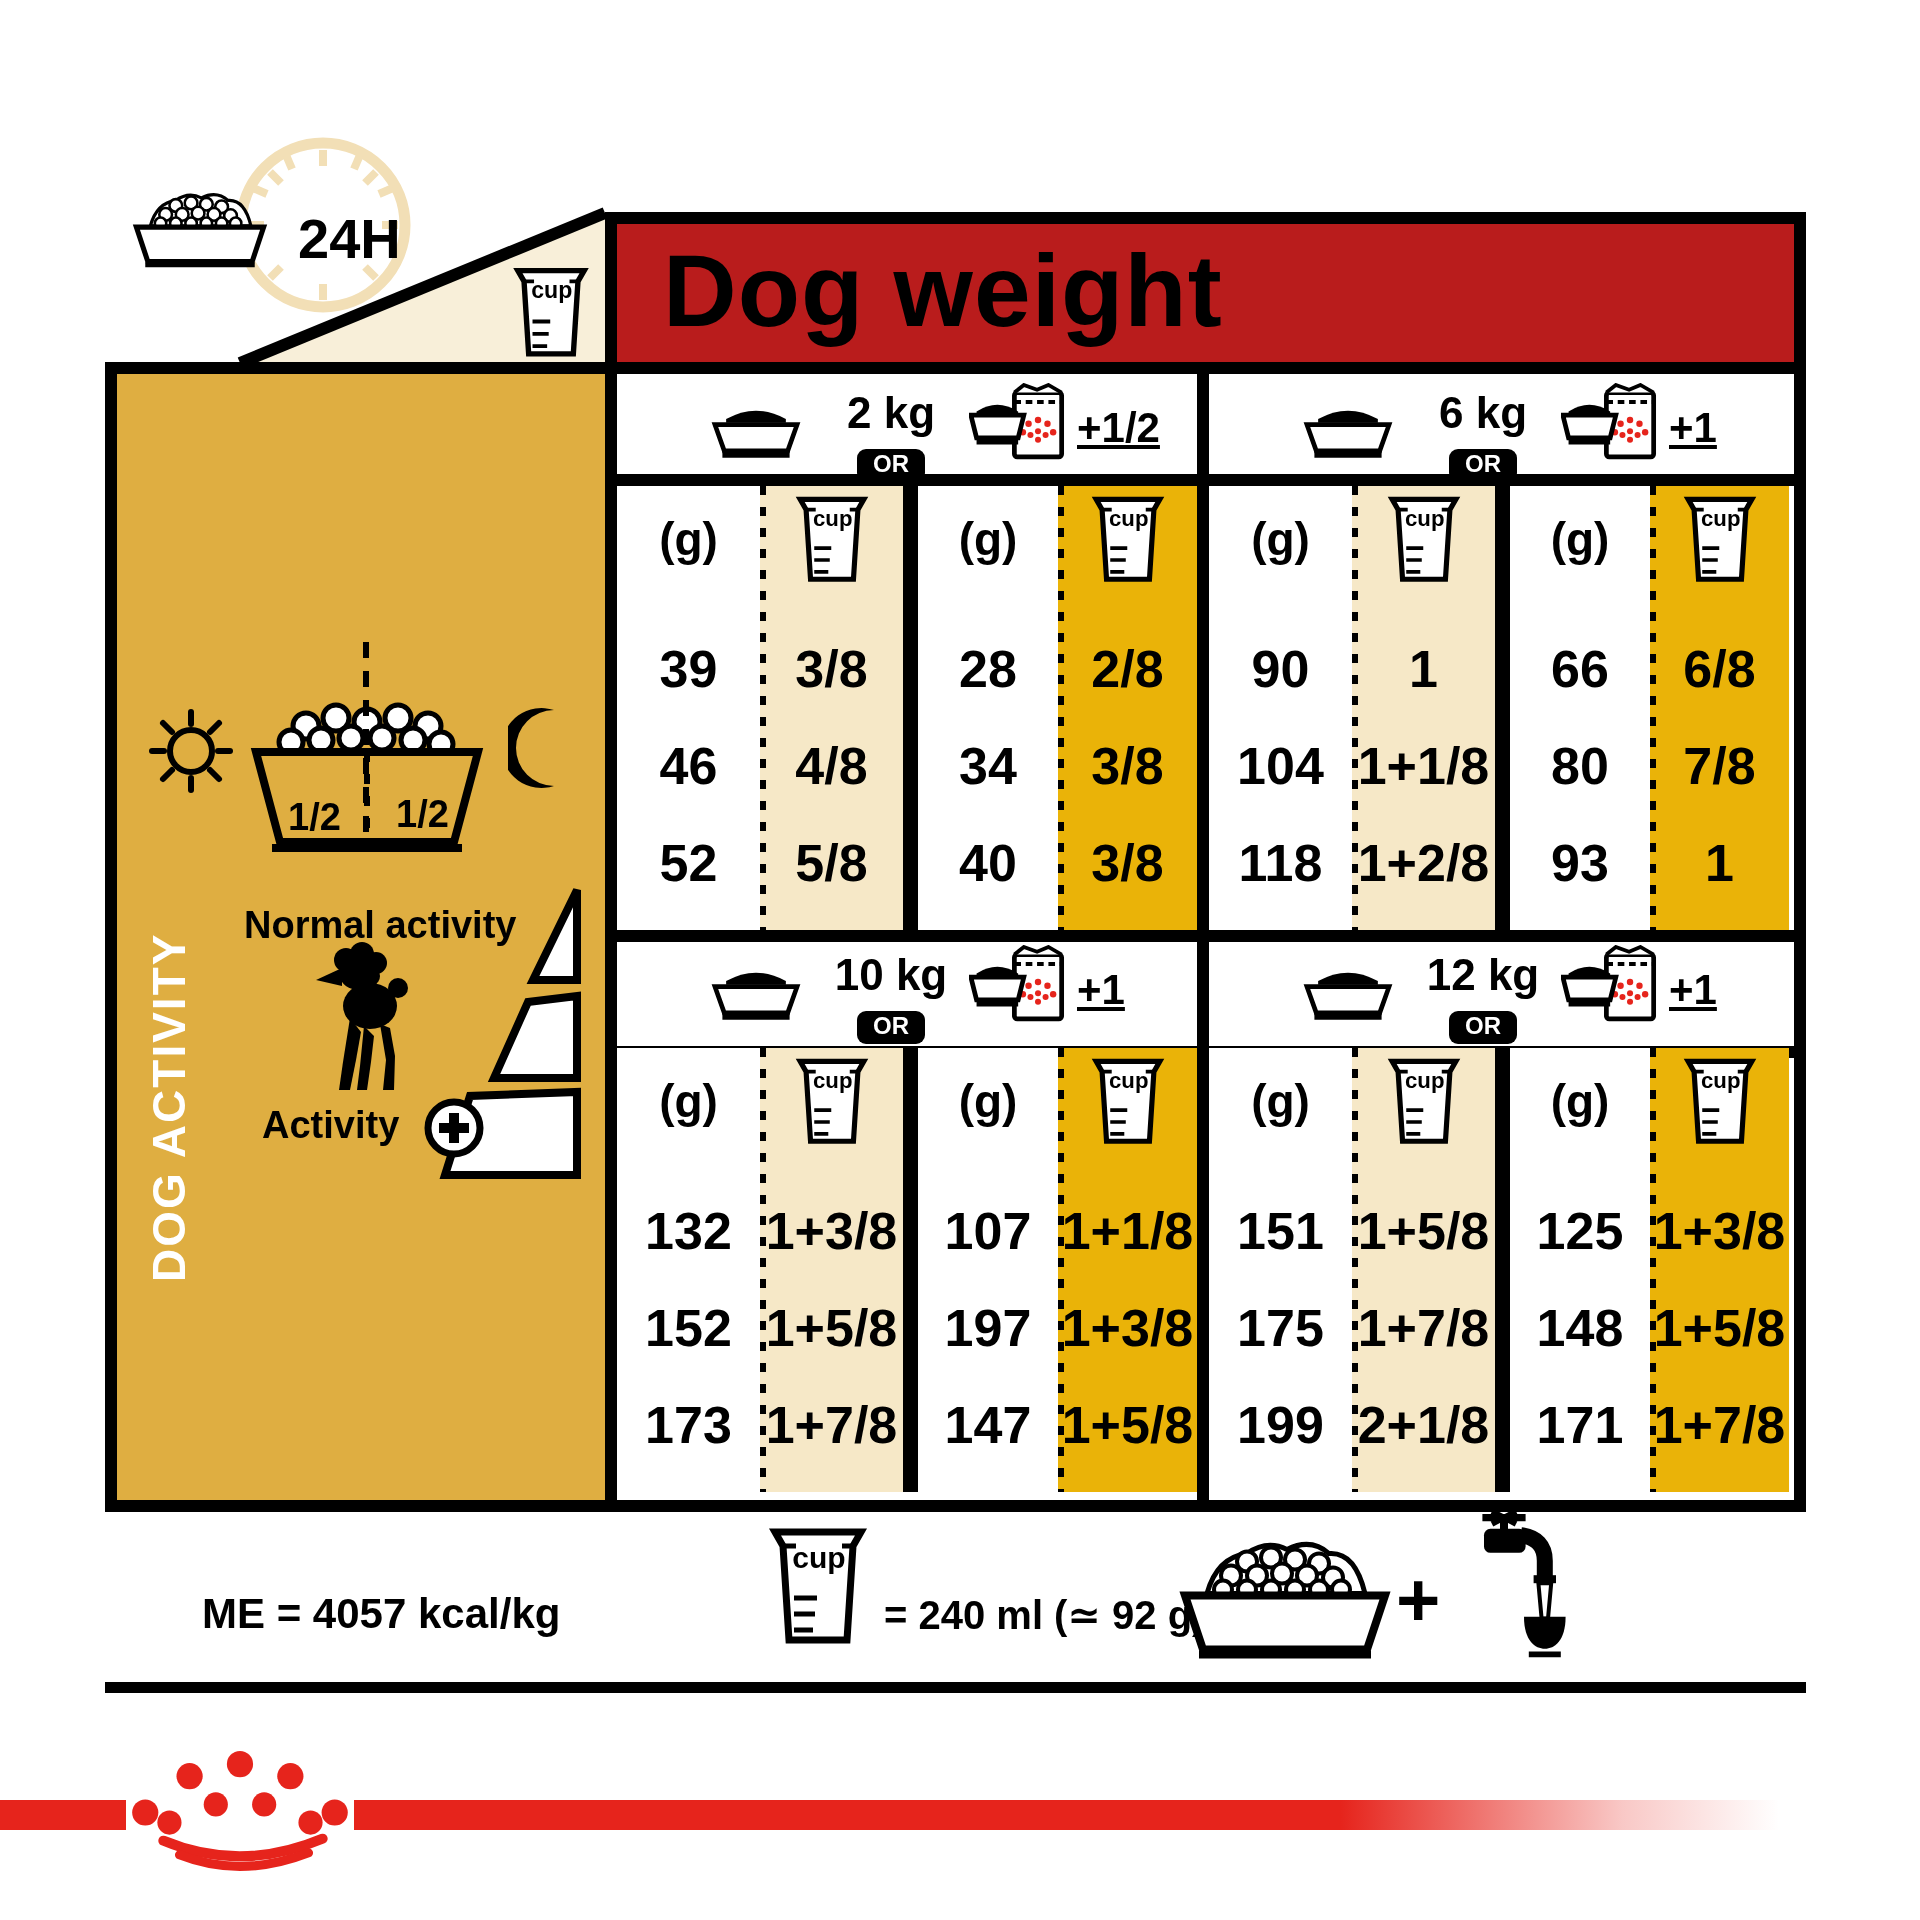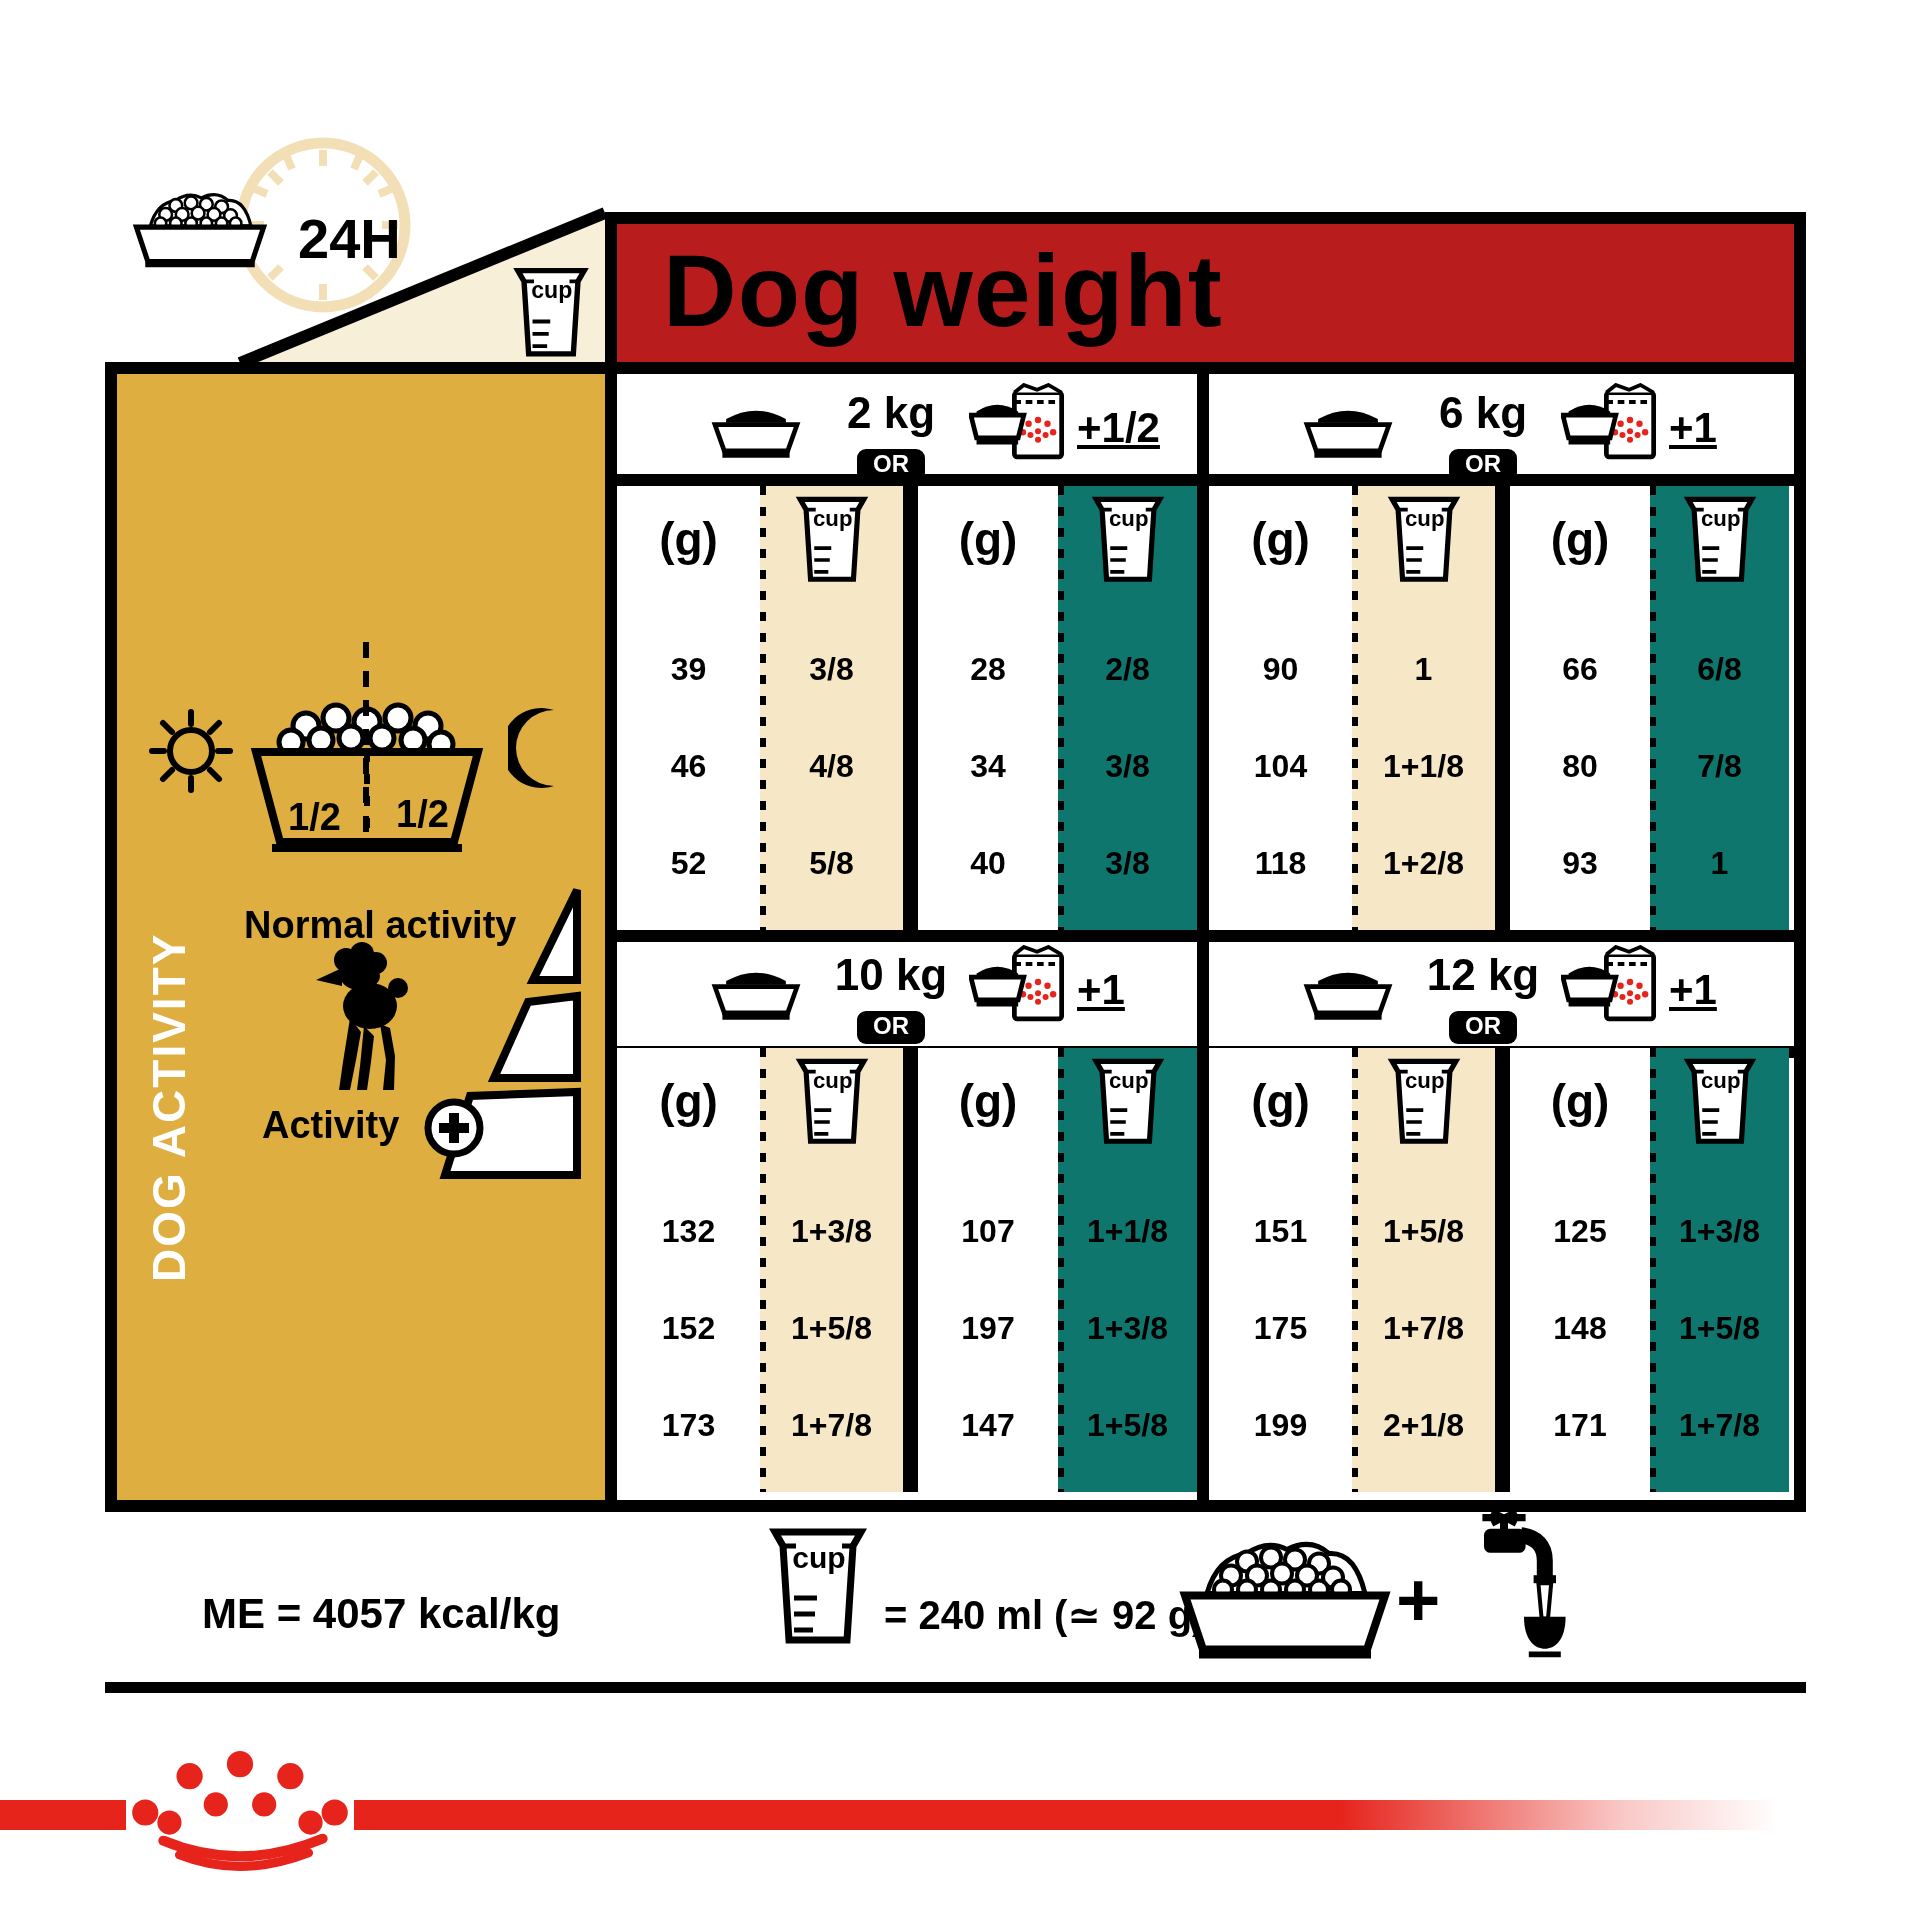--- a/index.html
+++ b/index.html
@@ -31,28 +31,28 @@
   .kwt{font-size:44px;font-weight:bold;white-space:nowrap;}
   .orb{display:inline-block;margin-top:11px;padding:1px 16px 4px;background:#000;color:#fff;
        border-radius:9px;font-size:24px;font-weight:bold;}
   .kpouch{position:absolute;left:352px;top:2px;width:104px;height:92px;}
   .kextra{position:absolute;left:460px;top:24px;font-size:42px;font-weight:bold;white-space:nowrap;text-decoration:underline;}
   .kdata{position:absolute;left:0;top:106px;width:580px;height:444px;background:#fff;}
   .dcol{position:absolute;top:0;height:444px;}
   .c1{left:0;width:143px;}
   .c2{left:143px;width:143px;background:#F6E8C7;}
   .c3{left:301px;width:140px;}
-  .c4{left:441px;width:139px;background:#0f766e;}
+  .c4{left:441px;width:139px;background:#eab308;}
   .dcol.cup::before{content:"";position:absolute;left:0;top:0;bottom:0;width:6px;
      background:repeating-linear-gradient(180deg,#000 0 9px,transparent 9px 21px);}
   .midb{position:absolute;left:286px;top:0;width:15px;height:444px;background:#000;}
   .ghead{position:absolute;left:0;top:26px;width:100%;text-align:center;font-size:46px;font-weight:bold;}
   .cupico{position:absolute;left:50%;top:8px;width:74px;height:92px;transform:translateX(-37px);}
   .dval{position:absolute;left:0;width:100%;height:50px;line-height:50px;text-align:center;
-        font-size:32px;font-weight:bold;}
+        font-size:52px;font-weight:bold;}
   .v1{top:158px;} .v2{top:255px;} .v3{top:352px;}
   
   .ftxt{font-size:42px;font-weight:bold;white-space:nowrap;}
   #plus{left:1396px;top:1556px;font-size:76px;font-weight:900;}
   #rule{left:105px;top:1682px;width:1701px;height:11px;background:#000;}
   #bandL{left:0;top:1800px;width:126px;height:30px;background:#E6241C;}
   #bandR{left:354px;top:1800px;width:1566px;height:30px;
          background:linear-gradient(90deg,#E6241C 0%,#E6241C 63%,rgba(230,36,28,0.25) 81%,rgba(230,36,28,0) 91%);}
   svg text{font-family:"Liberation Sans","DejaVu Sans",sans-serif;}
 </style>

